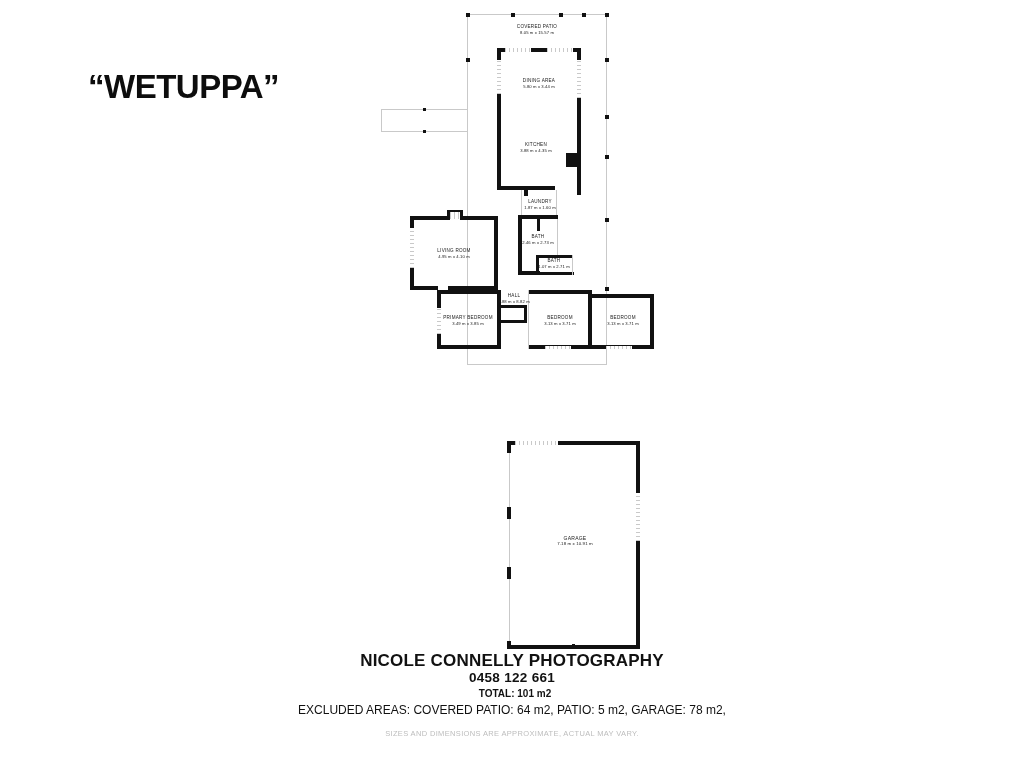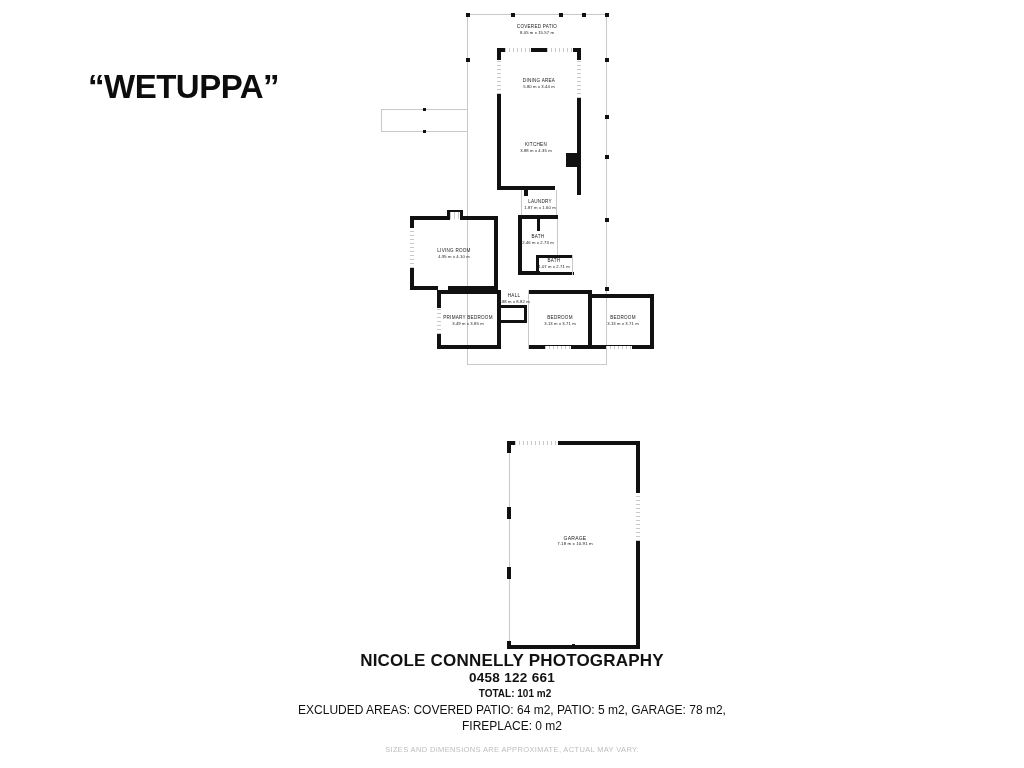--- a/index.html
+++ b/index.html
@@ -323,17 +323,16 @@
       <span class="ldim">7.18 m x 10.91 m</span>
     </div>
 
   </div>
 
   <div id="footer">
     <div class="biz">NICOLE CONNELLY PHOTOGRAPHY</div>
     <div class="phone">0458 122 661</div>
     <div class="total">TOTAL: 101 m2</div>
     <div class="excl">EXCLUDED AREAS: COVERED PATIO: 64 m2, PATIO: 5 m2, GARAGE: 78 m2,</div>
-    <div class="fireplace">FIREPLACE: 0 m2</div>
     <div class="disclaimer">SIZES AND DIMENSIONS ARE APPROXIMATE, ACTUAL MAY VARY.</div>
   </div>
 
 </div>
 
 </body></html>

